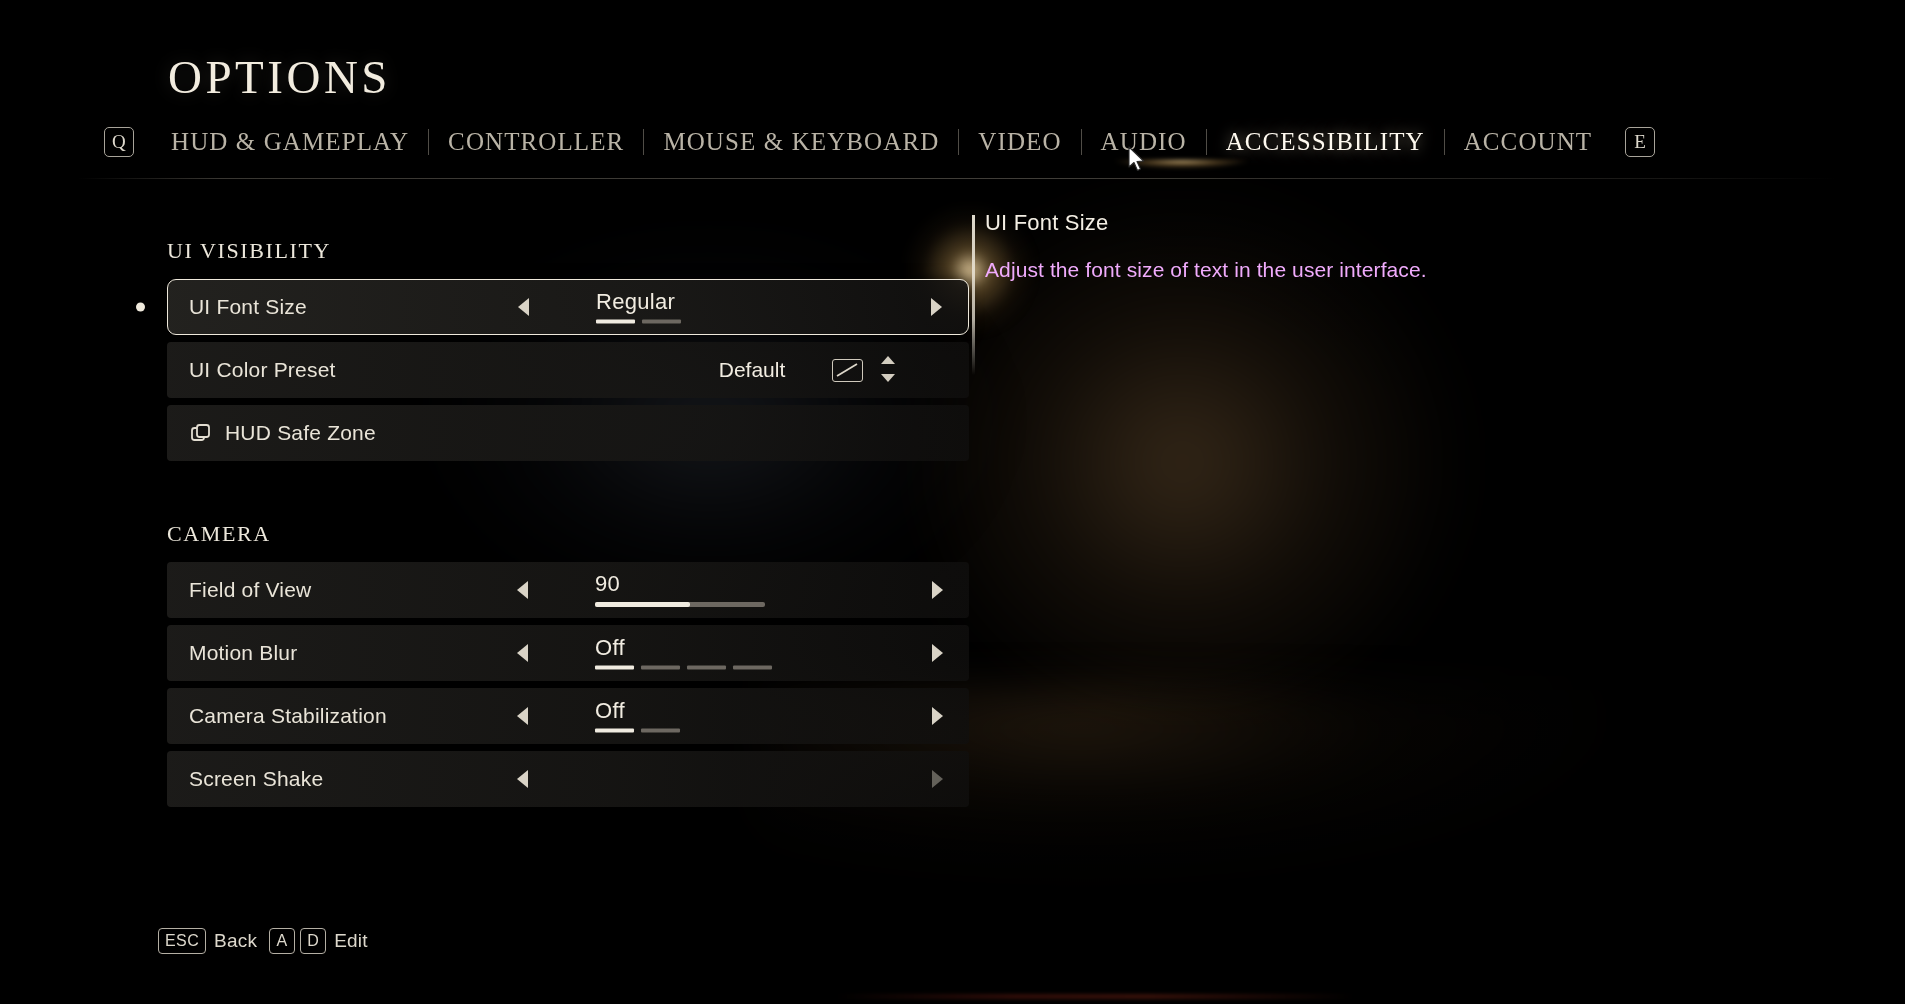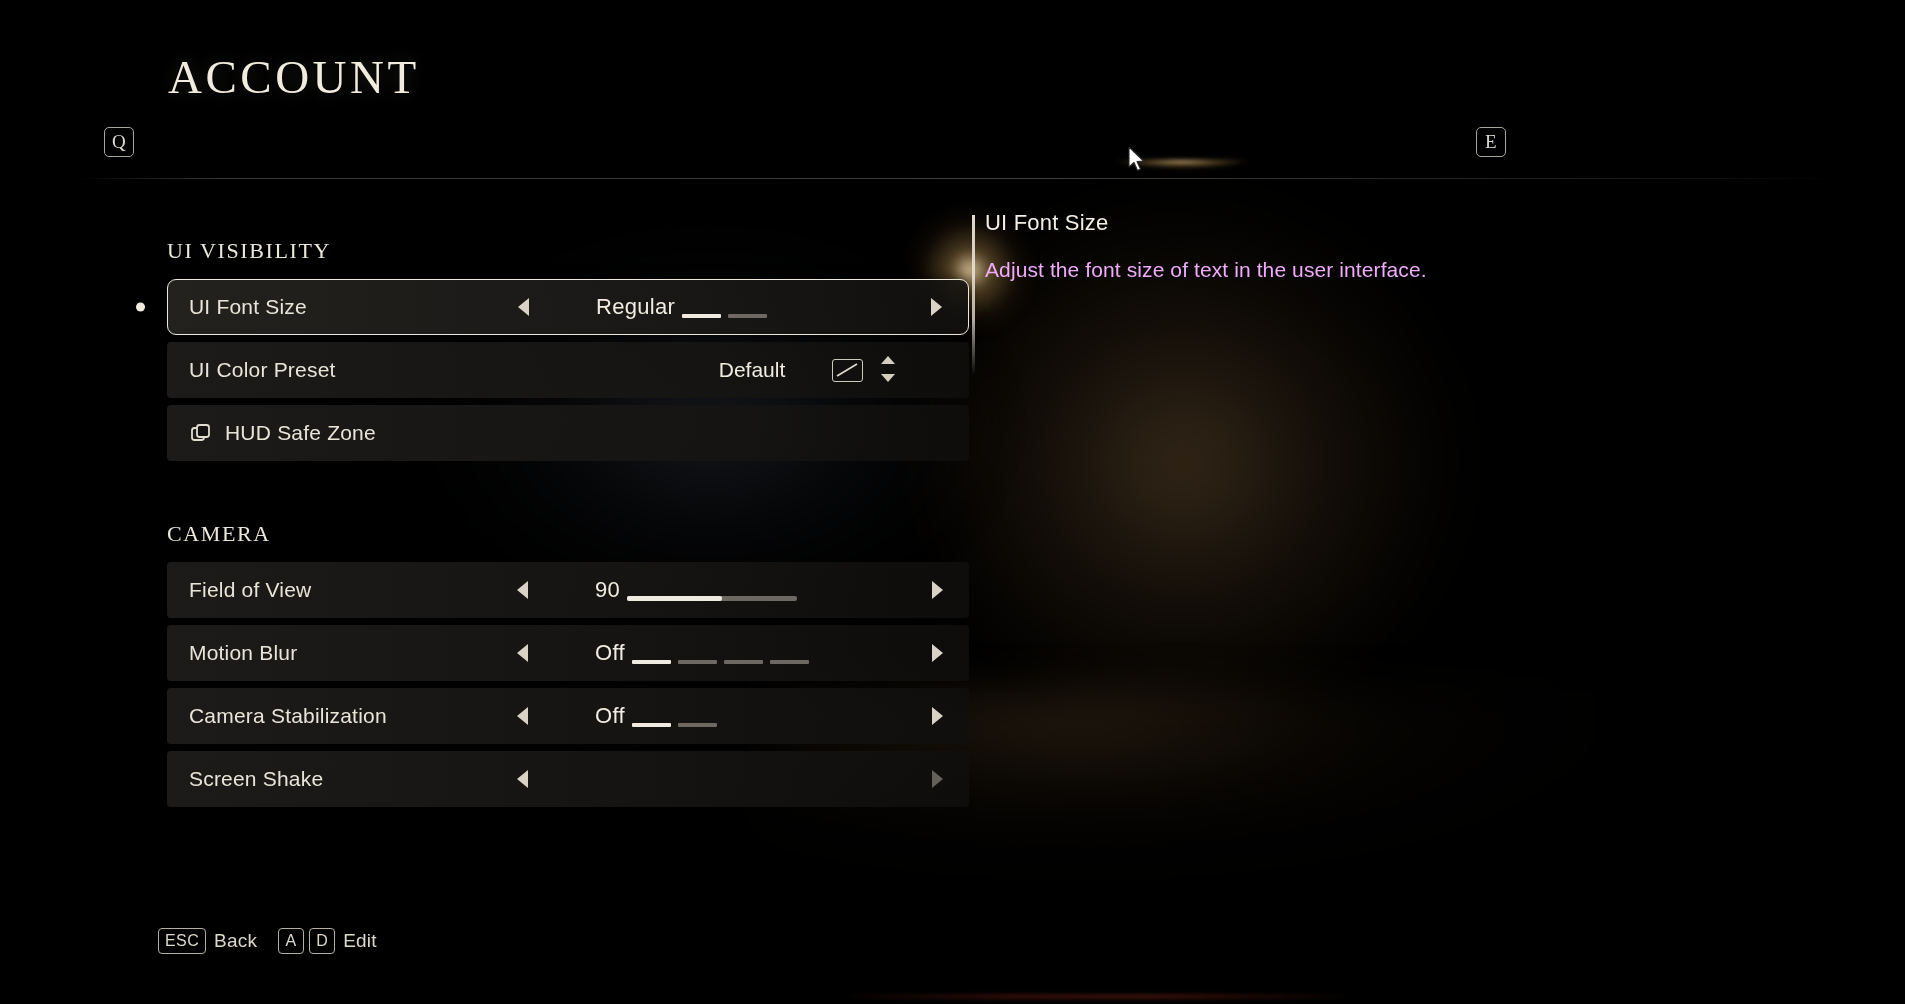--- a/index.html
+++ b/index.html
@@ -130,21 +130,21 @@
     position:absolute; top:50%; transform:translateY(-50%);
     width:0; height:0; border-top:9px solid transparent; border-bottom:9px solid transparent;
   }
   .arrow-left { left:350px; border-right:11px solid #d9d3c6; }
   .arrow-right { right:26px; border-left:11px solid #d9d3c6; }
   .arrow-dim { opacity:0.42; }
 
   .value-wrap {
     position:absolute; left:428px; right:60px; top:50%;
     transform:translateY(-50%);
-    display:flex; flex-direction:row; align-items:flex-end; gap:7px;
+    display:flex; flex-direction:column; align-items:flex-start; gap:7px;
   }
   .value-text { font-size:22px; color:#f1ece1; letter-spacing:0.3px; line-height:1; }
 
   .segments { display:flex; gap:7px; }
   .segment { width:39px; height:4px; background:#6d6861; border-radius:1px; }
   .segment.on { background:#f0ebe0; }
 
   .slider { width:170px; height:5px; background:#6d6861; border-radius:2px; position:relative; }
   .slider-fill { position:absolute; left:0; top:0; height:100%; background:#f0ebe0; border-radius:2px; }
 
@@ -173,21 +173,21 @@
   .desc-accent {
     position:absolute; left:-13px; top:5px; width:3px; height:160px;
     background:linear-gradient(180deg, rgba(236,230,216,0.95) 0%, rgba(236,230,216,0.75) 65%, rgba(236,230,216,0.0) 100%);
   }
   .desc-title { font-size:22px; color:#f3eee3; letter-spacing:0.2px; margin-bottom:19px; }
   .desc-body { font-size:21px; color:#f0abfc; line-height:1.45; letter-spacing:0.1px; }
 
   
   .footer {
     position:absolute; left:158px; top:928px;
-    display:flex; align-items:center; gap:9px;
+    display:flex; align-items:center; 
   }
   .footer-key {
     border:1.5px solid #b4afa4; border-radius:4px; height:26px; min-width:26px;
     padding:0 6px; display:flex; align-items:center; justify-content:center;
     font-size:16px; color:#ddd8cc; letter-spacing:0.4px;
   }
   .footer-text { font-size:19px; color:#ddd8cc; margin-right:12px; letter-spacing:0.2px; }
   .footer-pair { display:flex; align-items:center; gap:8px; }
   .footer-keys-tight { display:flex; gap:5px; }
 </style>
@@ -200,24 +200,39 @@
   <div class="bg-lamp"></div>
   <div class="bg-floor"></div>
   <div class="bg-dark-left"></div>
   <div class="bg-vignette"></div>
   <div class="bg-bottombar"></div>
   <div class="bg-redline"></div>
 </div>
 
 <div class="stage">
 
-  <div class="page-title">ACCOUNT</div>
+  <div class="page-title">OPTIONS</div>
 
   <div class="navbar">
     <div class="keycap">Q</div>
+    <div class="nav-tabs" id="nav-tabs">
+        <div class="nav-tab">HUD &amp; GAMEPLAY</div>
+        <div class="nav-divider"></div>
+        <div class="nav-tab">CONTROLLER</div>
+        <div class="nav-divider"></div>
+        <div class="nav-tab">MOUSE &amp; KEYBOARD</div>
+        <div class="nav-divider"></div>
+        <div class="nav-tab">VIDEO</div>
+        <div class="nav-divider"></div>
+        <div class="nav-tab">AUDIO</div>
+        <div class="nav-divider"></div>
+        <div class="nav-tab active">ACCESSIBILITY</div>
+        <div class="nav-divider"></div>
+        <div class="nav-tab">ACCOUNT</div>
+      </div>
     <div class="nav-spacer"></div>
     <div class="keycap key-e">E</div>
   </div>
 
   <div class="tab-underline"></div>
   <div class="header-rule"></div>
 
   <svg class="cursor" viewBox="0 0 18 26">
     <path d="M1 1 L1 21 L6 16.5 L9.5 24.5 L12.5 23 L9 15.5 L15.5 15 Z" fill="#ffffff" stroke="#2a2a2a" stroke-width="1.1" stroke-linejoin="round"></path>
   </svg>

